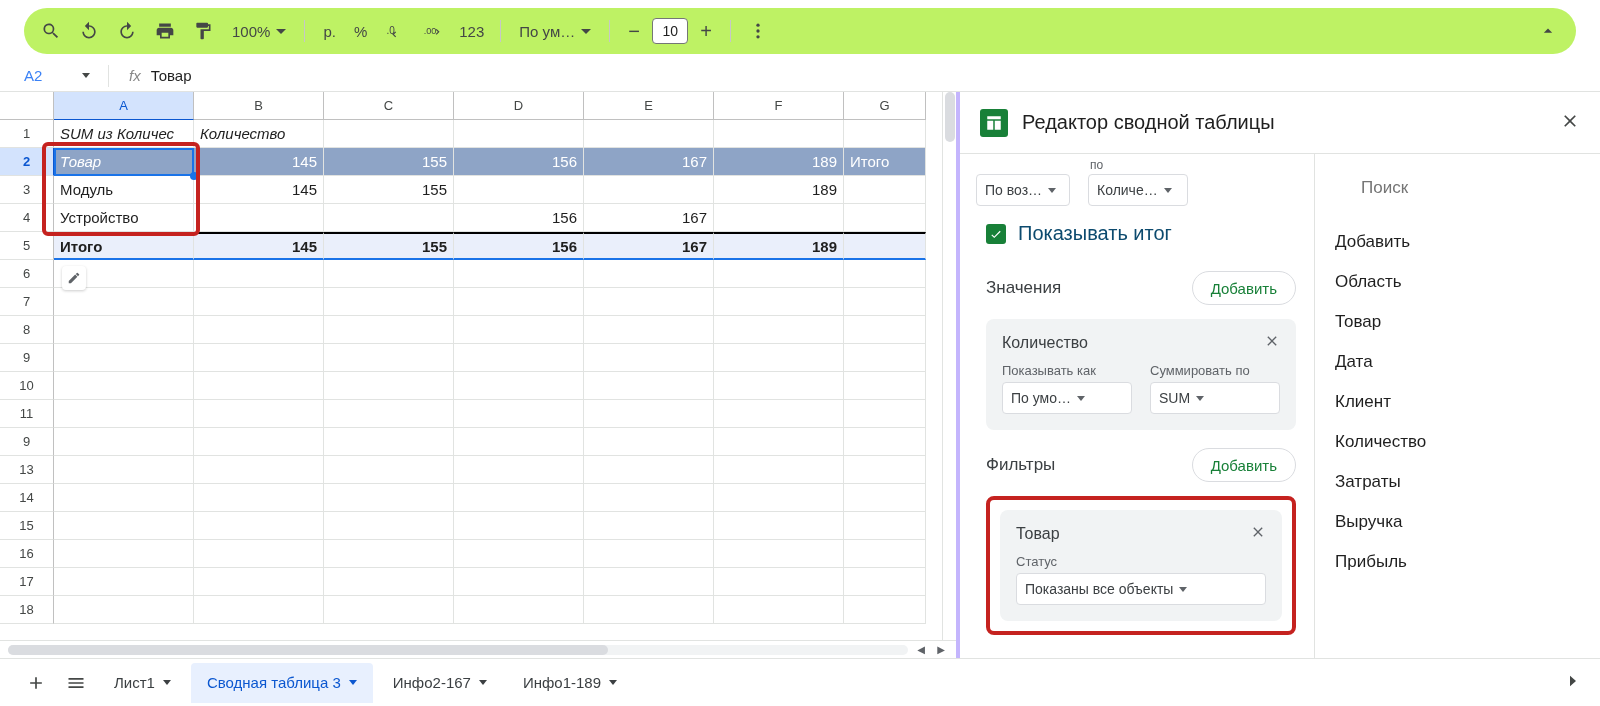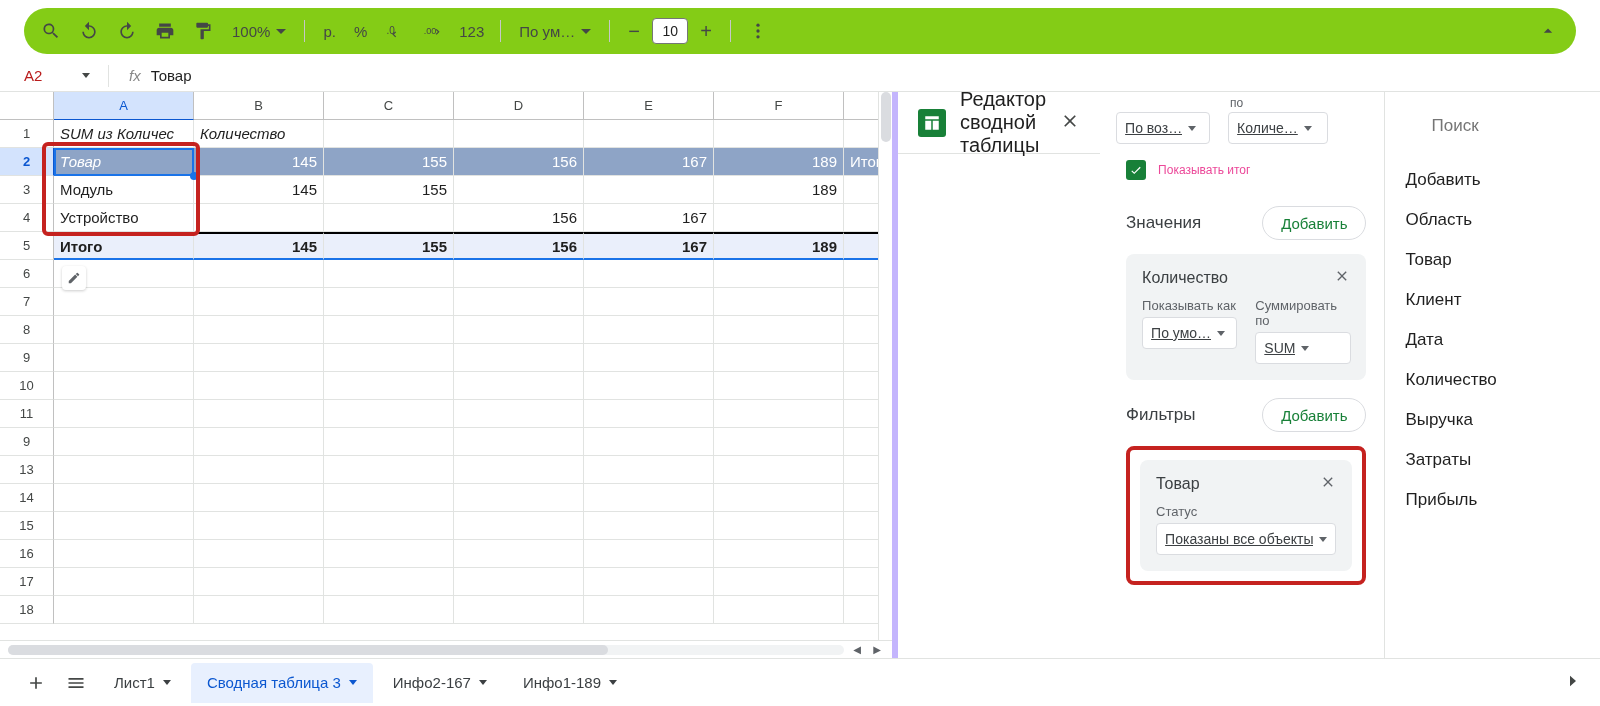--- a/index.html
+++ b/index.html
@@ -2,37 +2,37 @@
 <html><head>
 <meta charset="utf-8">
 <style>
   * { box-sizing: border-box; margin: 0; padding: 0; font-family: Arial, "Google Sans", Roboto, sans-serif; }
   body { width: 1600px; height: 706px; overflow: hidden; background: #fff; color: #1f1f1f; }
   .app { display: flex; flex-direction: column; height: 100%; }
 
   
   .toolbar {
     display: flex; align-items: center; gap: 4px;
-    background: #84cc16; border-radius: 28px;
+    background: #bef264; border-radius: 28px;
     margin: 8px 24px 6px 24px; padding: 4px 10px; height: 46px;
   }
   .tbtn { width: 34px; height: 34px; display:flex; align-items:center; justify-content:center; border-radius:6px; color:#444746; cursor:pointer; }
   .tbtn svg { width:20px; height:20px; fill:#444746; }
   .tsep { width:1px; height:22px; background:#c7c7c7; margin:0 6px; }
   .tdrop { display:flex; align-items:center; gap:6px; padding:0 8px; height:34px; color:#444746; cursor:pointer; font-size:15px; }
   .tdrop .caret { width:0;height:0;border-left:5px solid transparent;border-right:5px solid transparent;border-top:5px solid #444746; }
   .fontsize { display:flex; align-items:center; gap:4px; }
   .fs-btn { width:28px;height:28px;display:flex;align-items:center;justify-content:center;color:#444746;font-size:20px;cursor:pointer; }
   .fs-input { width:36px;height:26px;border:1px solid #747775;border-radius:4px;text-align:center;font-size:14px;color:#1f1f1f;background:#fff; }
   .chev-up { margin-left:auto; width:36px;height:36px;display:flex;align-items:center;justify-content:center;color:#444746;cursor:pointer; }
   .chev-up svg { width:20px;height:20px;fill:#444746; }
 
   
   .fbar { display:flex; align-items:center; height:32px; padding:0 8px 0 16px; border-bottom:1px solid #e1e3e1; }
-  .cellref { display:flex;align-items:center;justify-content:space-between;width:82px;height:26px;padding:0 8px;font-size:15px;color:#b91c1c;cursor:pointer; }
+  .cellref { display:flex;align-items:center;justify-content:space-between;width:82px;height:26px;padding:0 8px;font-size:15px;color:#3b82f6;cursor:pointer; }
   .cellref .caret { width:0;height:0;border-left:4px solid transparent;border-right:4px solid transparent;border-top:5px solid #444746; }
   .fx { font-style:italic; color:#888; margin:0 10px 0 14px; font-size:15px; }
   .fval { font-size:15px; color:#1f1f1f; }
   .fbar-sep { width:1px;height:22px;background:#e1e3e1;margin:0 6px 0 10px; }
 
   
   .main { flex:1; display:flex; min-height:0; }
   .sheet-area { flex:1; display:flex; flex-direction:column; min-height:0; min-width:0; position:relative; }
   .grid { display:grid; grid-template-columns:54px 140px 130px 130px 130px 130px 130px 82px; font-size:15px; color:#1f1f1f; position:relative; }
   .colhdr { background:#fff;border-bottom:1px solid #c0c0c0;border-right:1px solid #c0c0c0;height:28px;display:flex;align-items:center;justify-content:center;color:#444746;font-size:13px; }
@@ -51,21 +51,21 @@
 
   .vscroll-ind { width:14px;background:#fff;border-left:1px solid #e1e3e1;position:relative; }
   .vscroll-ind .thumb { position:absolute;top:0;left:2px;width:10px;height:50px;background:#dadce0;border-radius:5px; }
 
   .hscroll { height:18px;display:flex;align-items:center;padding:0 8px;gap:6px;border-top:1px solid #e1e3e1; }
   .hscroll .track { flex:1;height:10px;background:#f1f3f4;border-radius:5px;position:relative; }
   .hscroll .thumb { position:absolute;left:0;top:0;height:10px;width:600px;background:#dadce0;border-radius:5px; }
   .hscroll .arrow { width:14px;height:14px;display:flex;align-items:center;justify-content:center;color:#5f6368;font-size:10px;cursor:pointer; }
 
   
-  .panel { width:708px;border-left:6px solid #c4b5fd;display:flex;flex-direction:row; }
+  .panel { width:644px;border-left:4px solid #c4b5fd;display:flex;flex-direction:column; }
   .panel-hdr { display:flex;align-items:center;gap:14px;height:62px;padding:0 20px;border-bottom:1px solid #e1e3e1; }
   .panel-hdr .pivoticon { width:28px;height:28px;background:#188038;border-radius:3px;display:flex;align-items:center;justify-content:center; }
   .panel-hdr .pivoticon svg { width:18px;height:18px;fill:#fff;}
   .panel-hdr h2 { font-size:20px;font-weight:400;color:#1f1f1f;flex:1; }
   .panel-hdr .close { cursor:pointer;color:#444746; }
   .panel-hdr .close svg{width:20px;height:20px;fill:#444746;}
 
   .panel-body { flex:1;display:flex;min-height:0; }
   .editor { flex:1;overflow-y:auto;padding:4px 18px 20px 26px;position:relative; }
   .editor::-webkit-scrollbar{width:12px;}
@@ -74,30 +74,30 @@
   .search { display:flex;align-items:center;gap:26px;color:#5f6368;padding:6px 0 18px 0; }
   .search svg{width:20px;height:20px;fill:#5f6368;}
   .search input { border:none;outline:none;font-size:17px;color:#5f6368;flex:1; }
   .field-item { font-size:17px;color:#1f1f1f;padding:10px 0;cursor:grab; }
 
   .drag-handle { position:absolute;left:2px;width:16px;display:flex;flex-direction:column;gap:2px;align-items:center;color:#9aa0a6;cursor:grab; }
   .drag-handle span{width:4px;height:4px;background:#9aa0a6;border-radius:50%;}
 
   .sel-pill { display:inline-flex;align-items:center;gap:6px;border:1px solid #dadce0;border-radius:4px;height:32px;padding:0 8px;font-size:14px;color:#3c4043;background:#fff;cursor:pointer;min-width:0; }
   .sel-pill .caret{width:0;height:0;border-left:4px solid transparent;border-right:4px solid transparent;border-top:5px solid #5f6368;flex-shrink:0;}
-  .sel-pill .txt{overflow:hidden;text-overflow:ellipsis;white-space:nowrap;text-decoration:underline;}
+  .sel-pill .txt{overflow:hidden;text-overflow:ellipsis;white-space:nowrap;}
 
   .topselects { display:flex;gap:18px;align-items:flex-end;margin-left:-10px; }
   .topselects .col { display:flex;flex-direction:column;gap:2px; }
   .topselects .lbl { font-size:12px;color:#5f6368;padding-left:2px; }
 
   .chk-row { display:flex;align-items:center;gap:12px;margin:16px 0 26px 0; }
   .chk { width:20px;height:20px;background:#188038;border-radius:3px;display:flex;align-items:center;justify-content:center; }
   .chk svg{width:14px;height:14px;fill:#fff;}
-  .chk-row span { font-size:12px;color:#ec4899; }
+  .chk-row span { font-size:20px;color:#0c4a6e; }
 
   .section-hdr { display:flex;align-items:center;justify-content:space-between;margin:6px 0 14px 0; }
   .section-hdr h3 { font-size:17px;font-weight:400;color:#3c4043; }
   .add-btn { border:1px solid #dadce0;border-radius:18px;height:34px;padding:0 18px;display:flex;align-items:center;font-size:15px;color:#188038;background:#fff;cursor:pointer;font-weight:500; }
 
   .card { background:#f1f3f4;border-radius:8px;padding:14px 16px 16px 16px;margin-bottom:18px;position:relative; }
   .card-hdr { display:flex;align-items:center;justify-content:space-between;margin-bottom:10px; }
   .card-hdr .name { font-size:16px;font-weight:500;color:#3c4043; }
   .card-hdr .x { cursor:pointer;color:#5f6368; }
   .card-hdr .x svg{width:16px;height:16px;fill:#5f6368;}
@@ -500,25 +500,25 @@
           <div class="search">
             <svg viewBox="0 0 24 24">
                 <path d="M15.5 14h-.8l-.3-.3a6.5 6.5 0 10-.7.7l.3.3v.8l5 5 1.5-1.5-5-5zm-6 0a4.5 4.5 0 110-9 4.5 4.5 0 010 9z"></path>
               </svg>
             <input placeholder="Поиск" style="">
           </div>
           <div id="field-items">
               <div class="field-item">Добавить</div>
               <div class="field-item">Область</div>
               <div class="field-item">Товар</div>
+              <div class="field-item">Дата</div>
               <div class="field-item">Клиент</div>
-              <div class="field-item">Дата</div>
               <div class="field-item">Количество</div>
+              <div class="field-item">Затраты</div>
               <div class="field-item">Выручка</div>
-              <div class="field-item">Затраты</div>
               <div class="field-item">Прибыль</div>
             </div>
         </div>
       </div>
     </div>
   </div>
 
   <div class="tabs">
     <div class="tab-ico">
         <svg viewBox="0 0 24 24">

